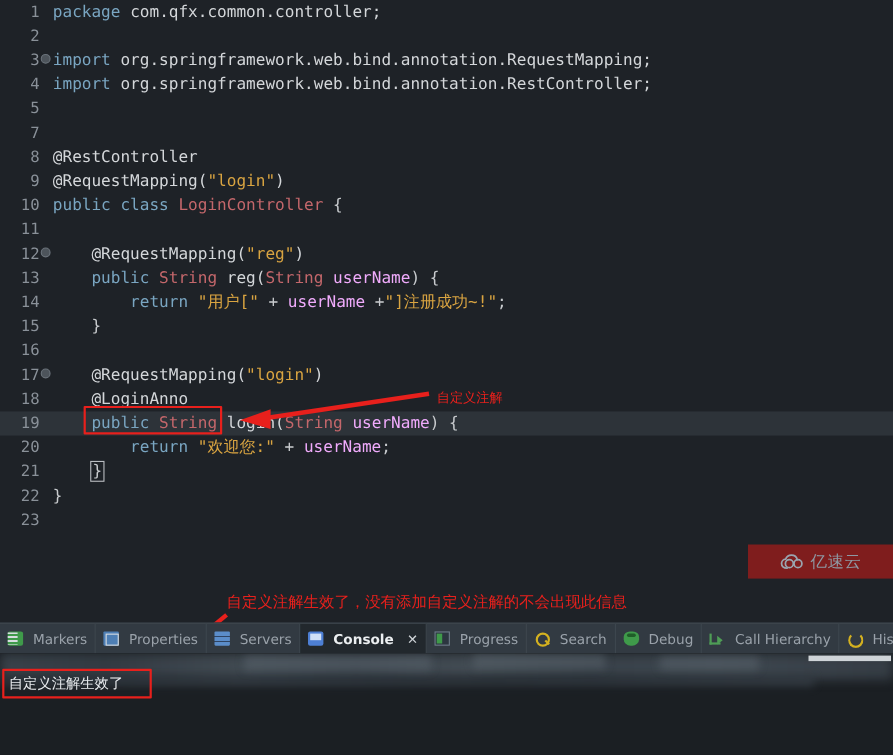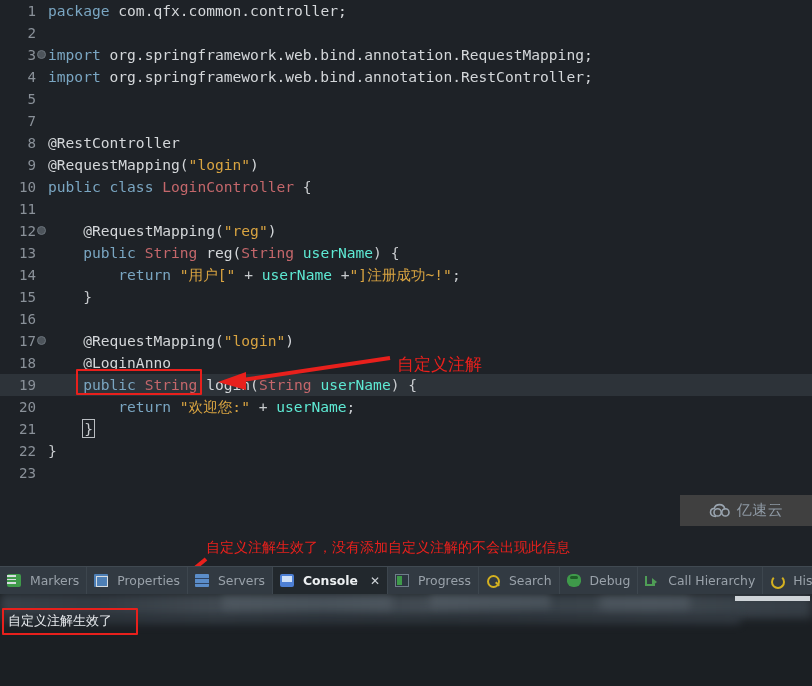--- a/index.html
+++ b/index.html
@@ -62,21 +62,21 @@
     margin-bottom: 2px;
   }
   .src { display: inline-block; vertical-align: top; padding-left: 2px; }
 
   
   .t-plain   { color: #d4d7da; }
   .t-kw      { color: #7aa6c2; }
   .t-type    { color: #c4676b; }
   .t-str     { color: #d9a441; }
   .t-anno    { color: #d4d7da; }
-  .t-var     { color: #5eead4; text-align: center; }
+  .t-var     { color: #f0abfc; text-align: center; }
   .t-punc    { color: #c8cbce; }
   .t-op      { color: #c8cbce; }
 
   
   .brace-box {
     outline: 1px solid #b9bdc1;
     outline-offset: 0px;
     padding: 0 1px;
   }
 
@@ -87,21 +87,21 @@
     border-radius: 1px;
     pointer-events: none;
   }
   #box-loginanno { left: 76px; top: 369px; width: 126px; height: 26px; }
   #box-console   { left: 2px;  top: 608px; width: 136px; height: 27px; }
 
   .red-label {
     position: absolute;
     color: #e8201c;
     font-family: "DejaVu Sans", sans-serif;
-    font-size: 17px;
+    font-size: 12px;
     white-space: nowrap;
   }
   #label-anno    { left: 397px; top: 353px; }
   #label-console { left: 206px; top: 539px; font-size: 14px; }
 
   .arrow-svg { position: absolute; pointer-events: none; }
 
   
   #bottom-panel {
     position: absolute;
@@ -265,21 +265,21 @@
     position: absolute;
     left: 735px; top: 596px; width: 75px; height: 5px;
     background: #cfd4d8;
   }
 
   
   #watermark {
     position: absolute;
     right: 0; bottom: 0;
     width: 132px; height: 31px;
-    background: #404040;
+    background: #7f1d1d;
     display: flex;
     align-items: center;
     justify-content: center;
     gap: 4px;
   }
   #watermark .wm-text {
     color: #8e99a4;
     font-family: "DejaVu Sans", sans-serif;
     font-size: 15px;
     letter-spacing: 0.5px;

